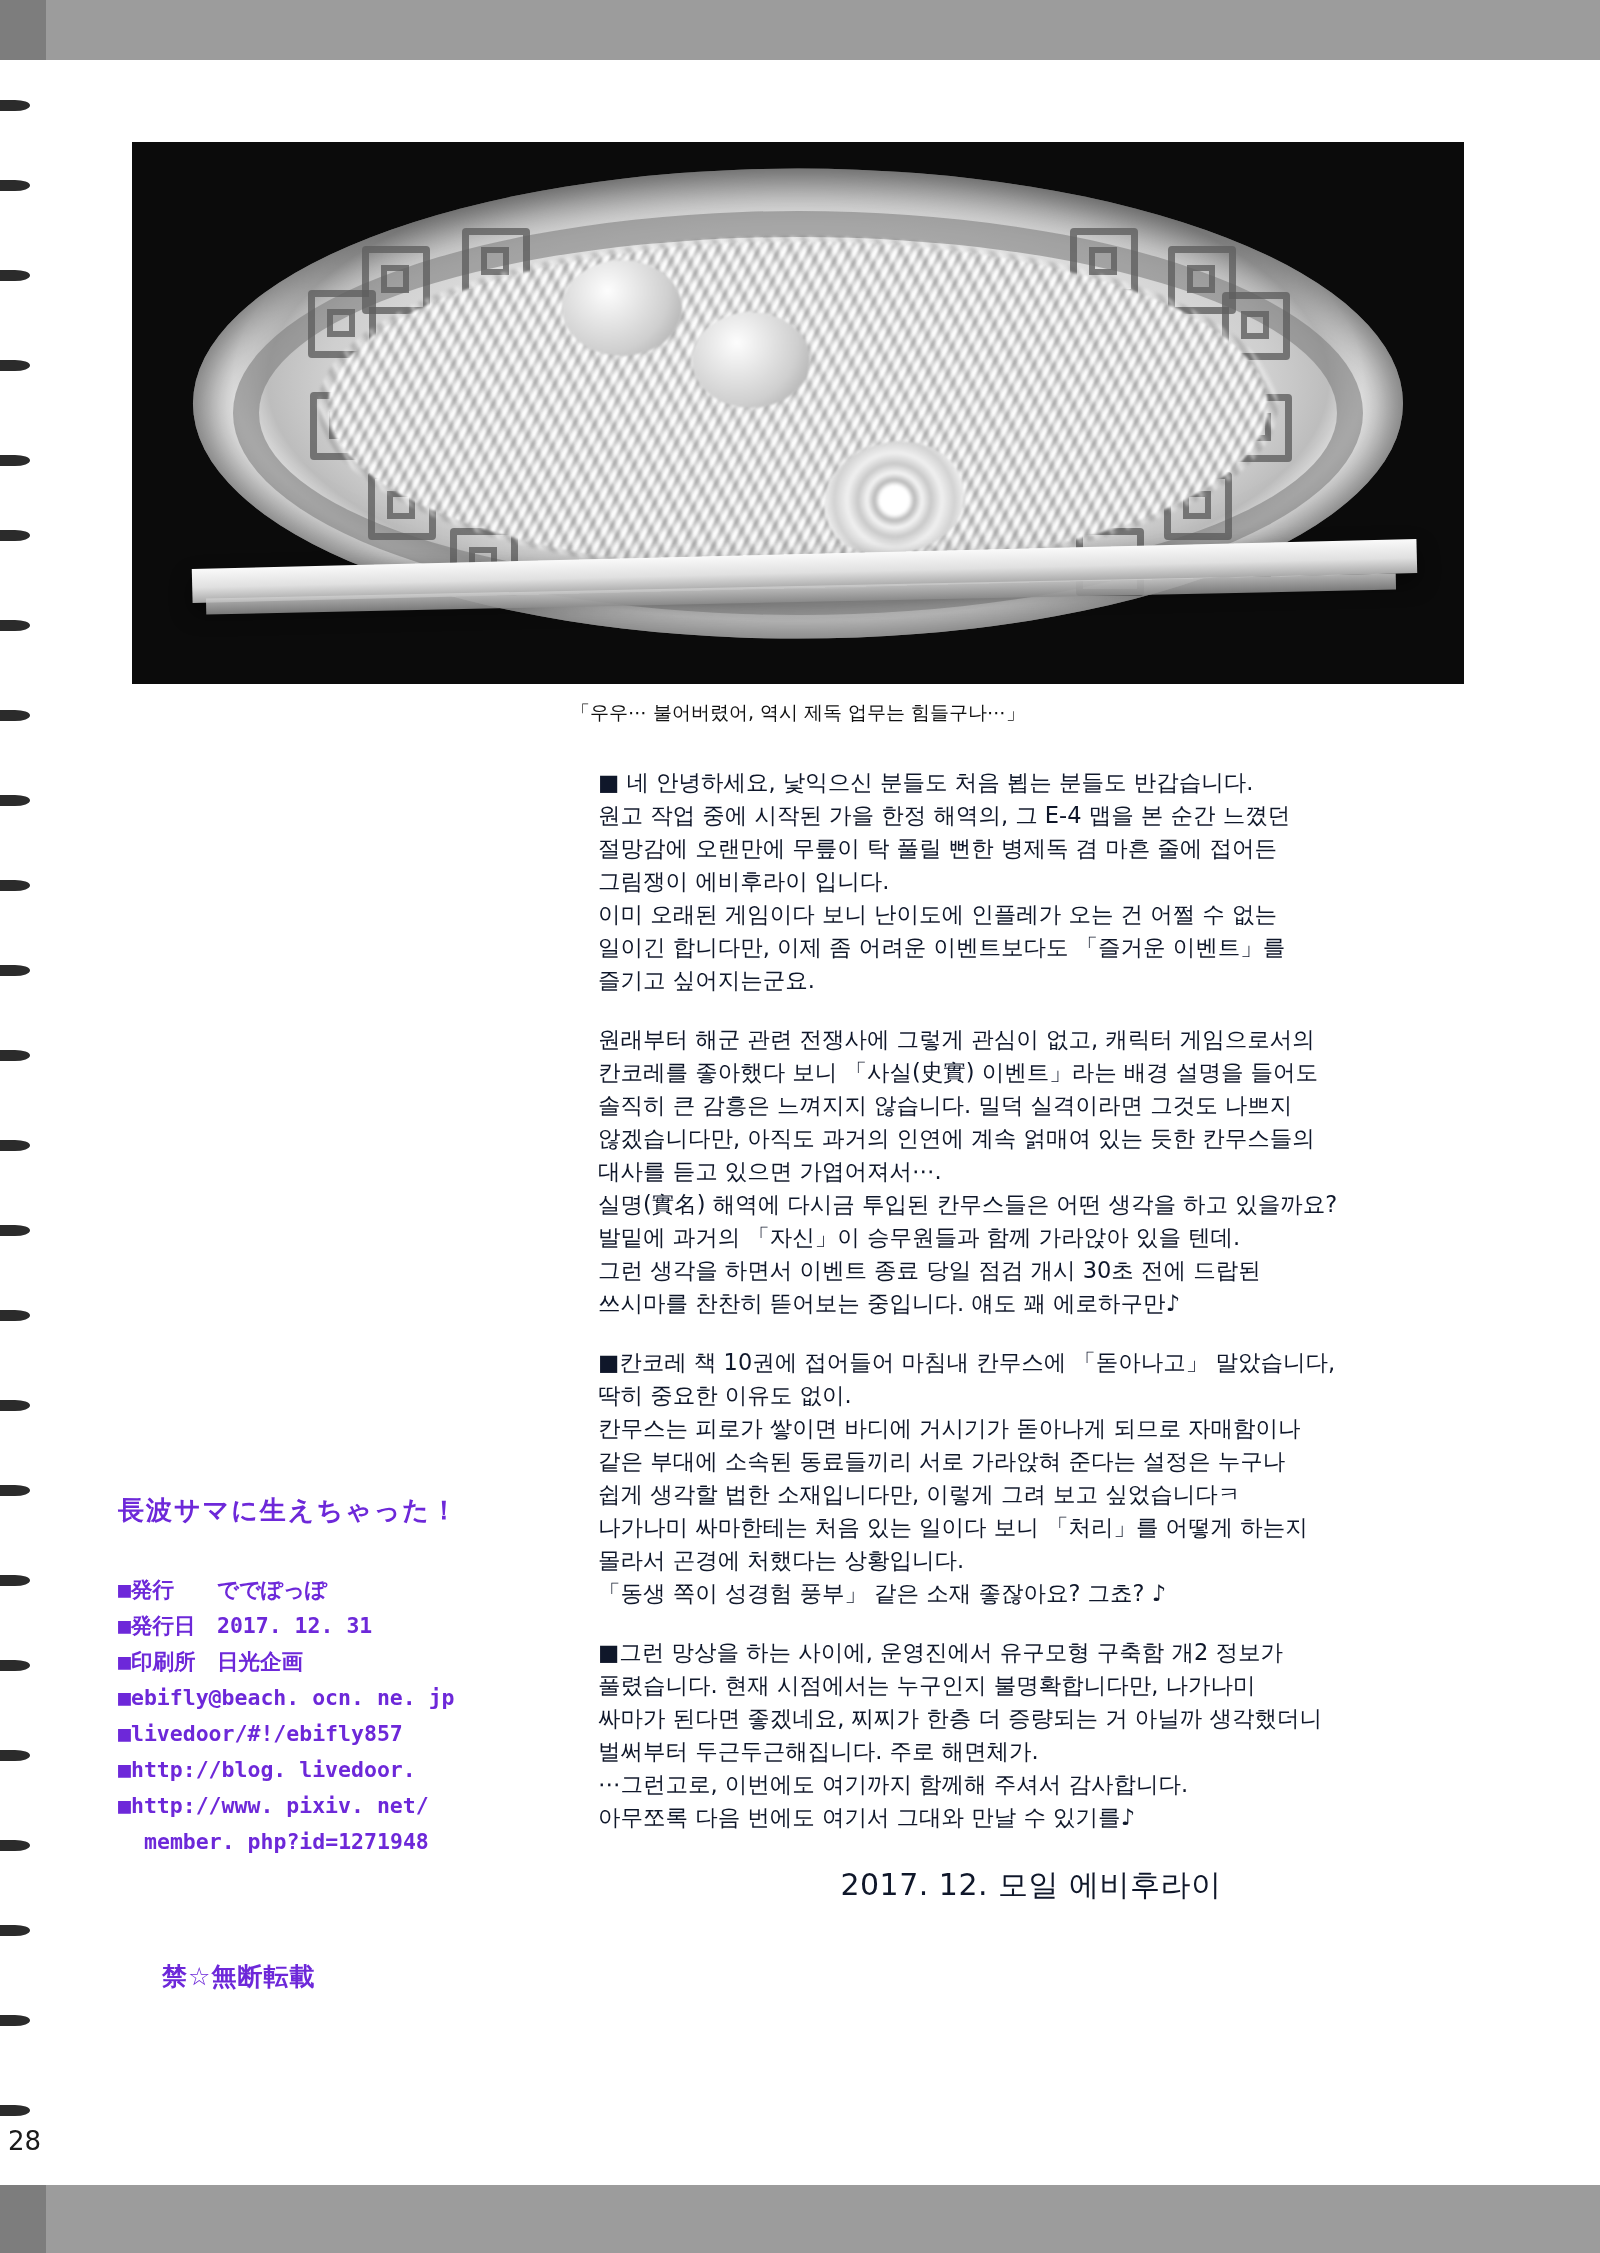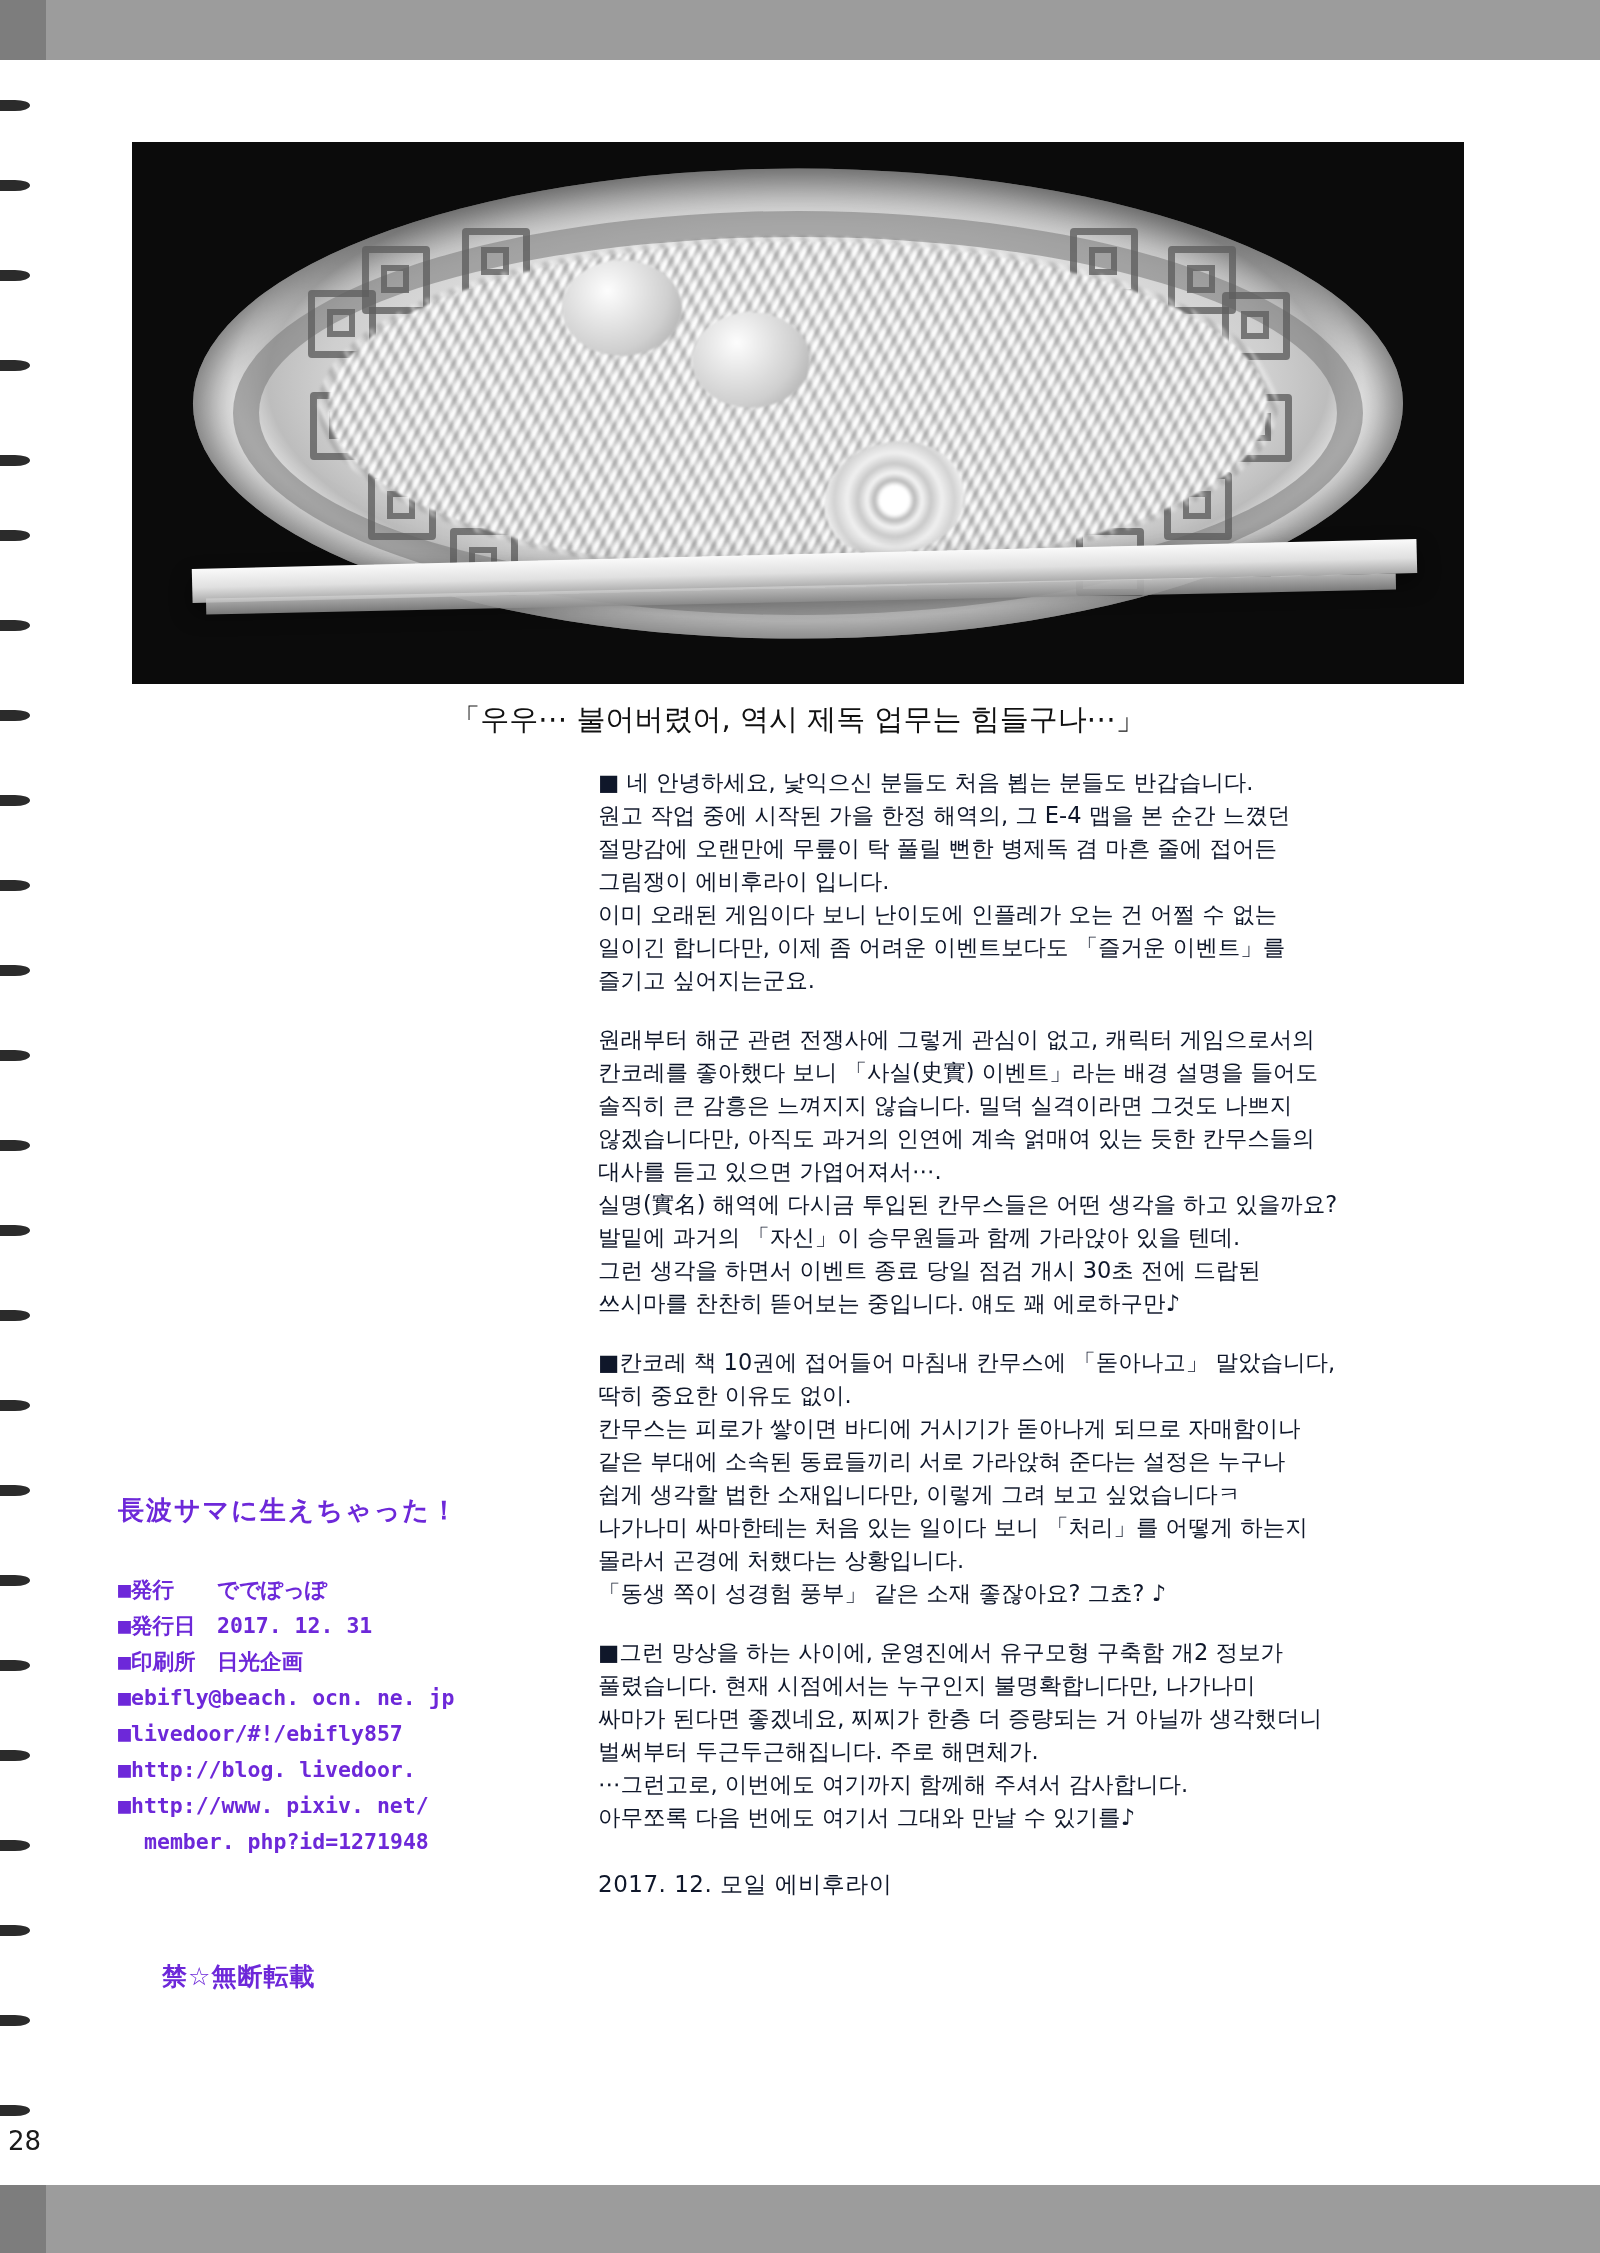--- a/index.html
+++ b/index.html
@@ -175,21 +175,21 @@
   }
 
   
   .photo-caption {
     position: absolute;
     left: 132px;
     top: 700px;
     width: 1332px;
     text-align: center;
     font-family: "DejaVu Sans", sans-serif;
-    font-size: 29px;
+    font-size: 19px;
     color: #111111;
   }
 
   
   .afterword {
     position: absolute;
     left: 598px;
     top: 766px;
     width: 866px;
     font-family: "DejaVu Sans", sans-serif;
@@ -197,23 +197,23 @@
     line-height: 33px;
     color: #0f172a;
   }
   .afterword p {
     margin: 0 0 26px 0;
     white-space: pre-line;
   }
   .afterword p:last-of-type { margin-bottom: 16px; }
   .sign {
     margin-top: 34px;
-    text-align: left;
-    font-family: "DejaVu Sans", sans-serif;
-    font-size: 23px;
+    text-align: center;
+    font-family: "DejaVu Sans", sans-serif;
+    font-size: 30px;
     letter-spacing: 0.5px;
   }
 
   
   .colophon {
     position: absolute;
     left: 118px;
     top: 1493px;
     width: 420px;
     font-family: "DejaVu Sans Mono", monospace;

